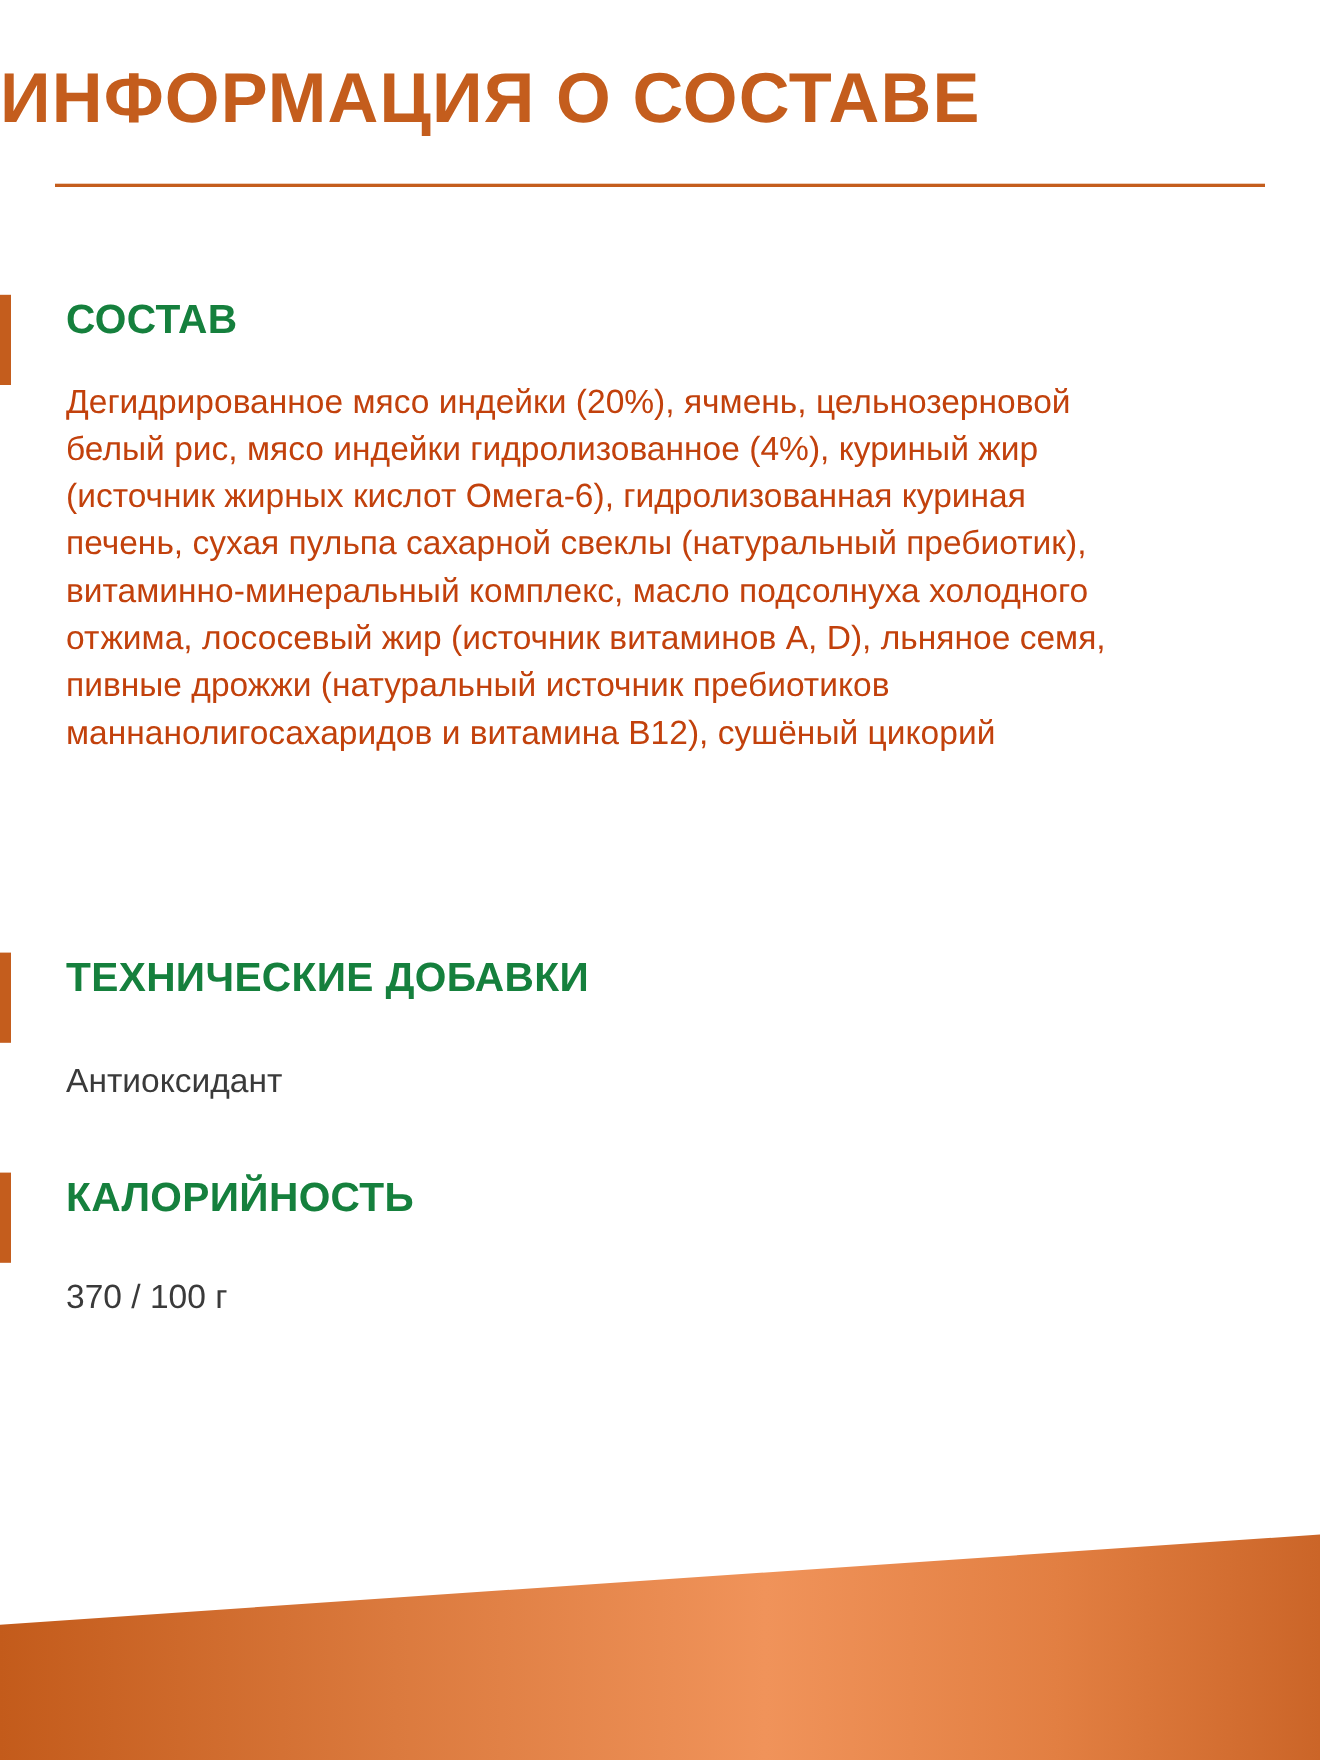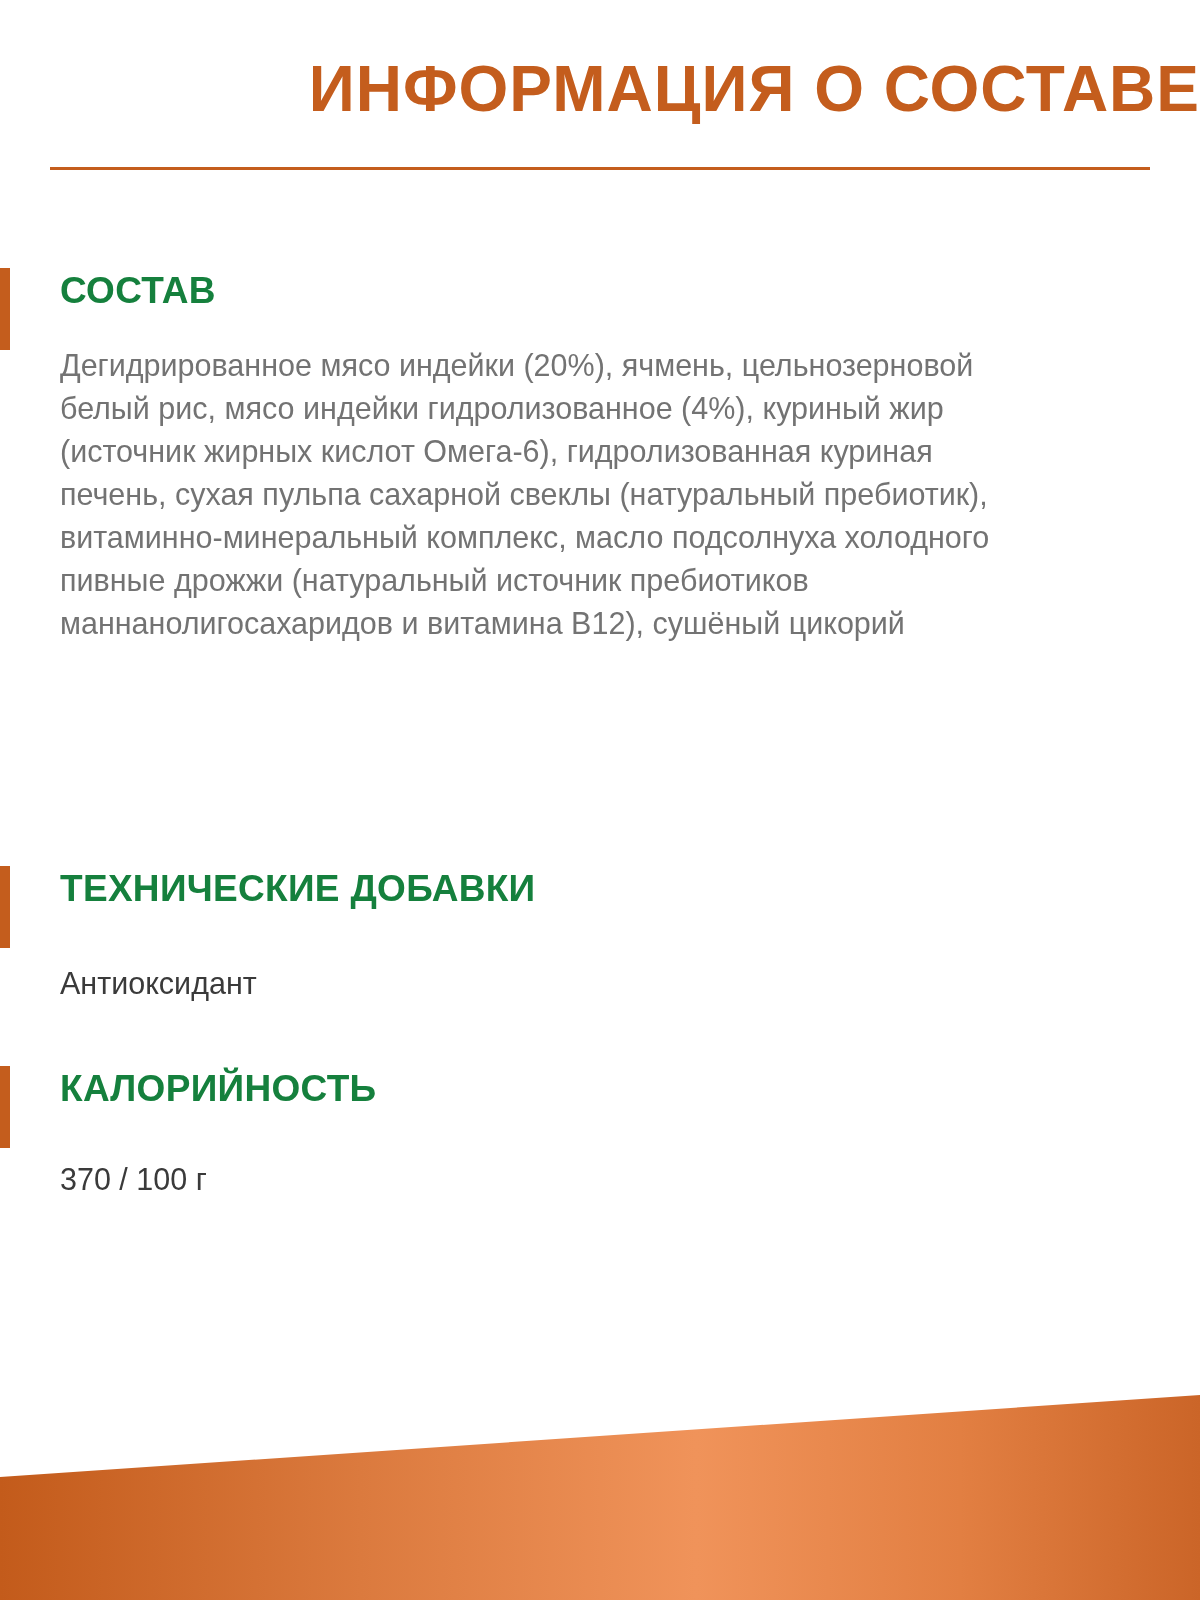--- a/index.html
+++ b/index.html
@@ -3,38 +3,38 @@
 <meta charset="utf-8">
 <style>
   html, body { margin: 0; padding: 0; }
   body {
     width: 1200px; height: 1600px; position: relative; overflow: hidden;
     background: #ffffff;
     font-family: "Liberation Sans", "DejaVu Sans", sans-serif;
   }
   .title {
     position: absolute; left: 0; top: 52px; width: 1200px;
-    text-align: right; font-size: 64px; font-weight: bold;
+    text-align: left; font-size: 64px; font-weight: bold;
     letter-spacing: 1px; color: #c45d1d;
   }
   .divider {
     position: absolute; left: 50px; top: 167px; width: 1100px; height: 3px;
     background: #c45d1d;
   }
   .section { position: absolute; left: 0; width: 1200px; }
   .section .bar {
     position: absolute; left: 0; width: 10px; height: 82px; background: #c45d1d;
   }
   .section .heading {
     position: absolute; left: 60px; font-size: 37px; font-weight: bold;
     color: #15803d; letter-spacing: 0.3px;
   }
   .section .body {
     position: absolute; left: 60px; width: 1080px;
-    font-size: 30.5px; line-height: 43px; color: #737373;
+    font-size: 30.5px; line-height: 43px; color: #c2410c;
   }
   .section .body.light { color: #3a3a3a; }
   .bottom-band {
     position: absolute; left: 0; top: 1390px; width: 1200px; height: 210px;
   }
 </style>
 </head>
 <body>
 
 <div class="title">ИНФОРМАЦИЯ О СОСТАВЕ</div>
@@ -42,20 +42,21 @@
 
 <div class="section" style="top:268px;">
   <div class="bar" style="top:0;"></div>
   <div class="heading" style="top:2px;">СОСТАВ</div>
   <div class="body" style="top:76px;">
     <div>Дегидрированное мясо индейки (20%), ячмень, цельнозерновой</div>
     <div>белый рис, мясо индейки гидролизованное (4%), куриный жир</div>
     <div>(источник жирных кислот Омега-6), гидролизованная куриная</div>
     <div>печень, сухая пульпа сахарной свеклы (натуральный пребиотик),</div>
     <div>витаминно-минеральный комплекс, масло подсолнуха холодного</div>
+    <div>отжима, лососевый жир (источник витаминов A, D), льняное семя,</div>
     <div>пивные дрожжи (натуральный источник пребиотиков</div>
     <div>маннанолигосахаридов и витамина B12), сушёный цикорий</div>
   </div>
 </div>
 
 <div class="section" style="top:866px;">
   <div class="bar" style="top:0;"></div>
   <div class="heading" style="top:2px;">ТЕХНИЧЕСКИЕ ДОБАВКИ</div>
   <div class="body light" style="top:76px;margin-top:20px;">Антиоксидант</div>
 </div>

